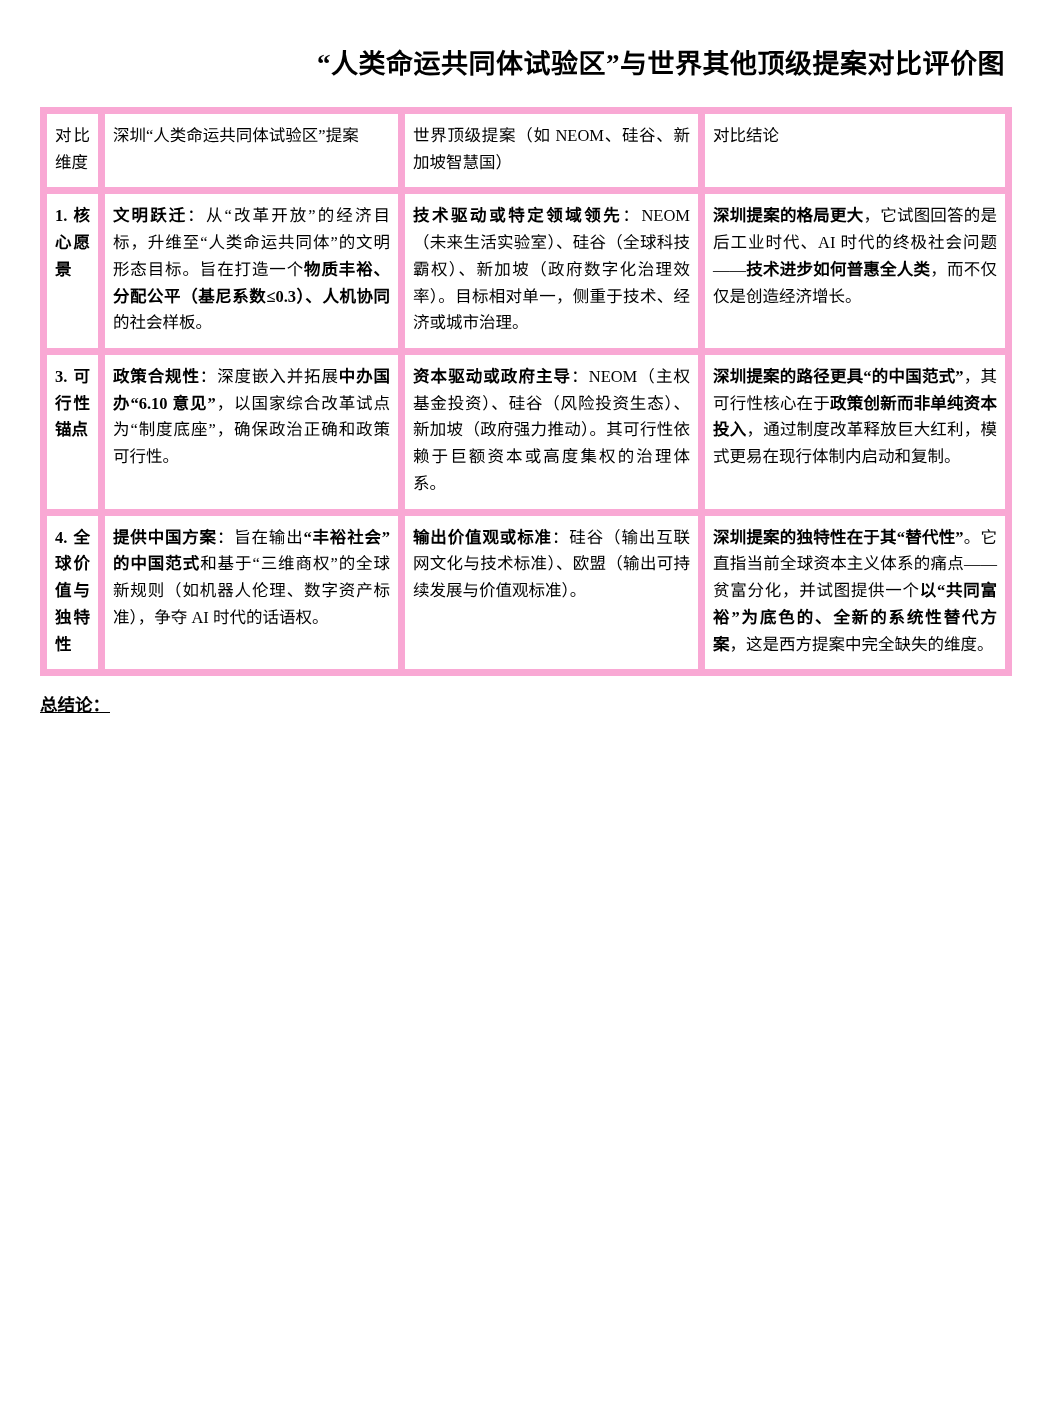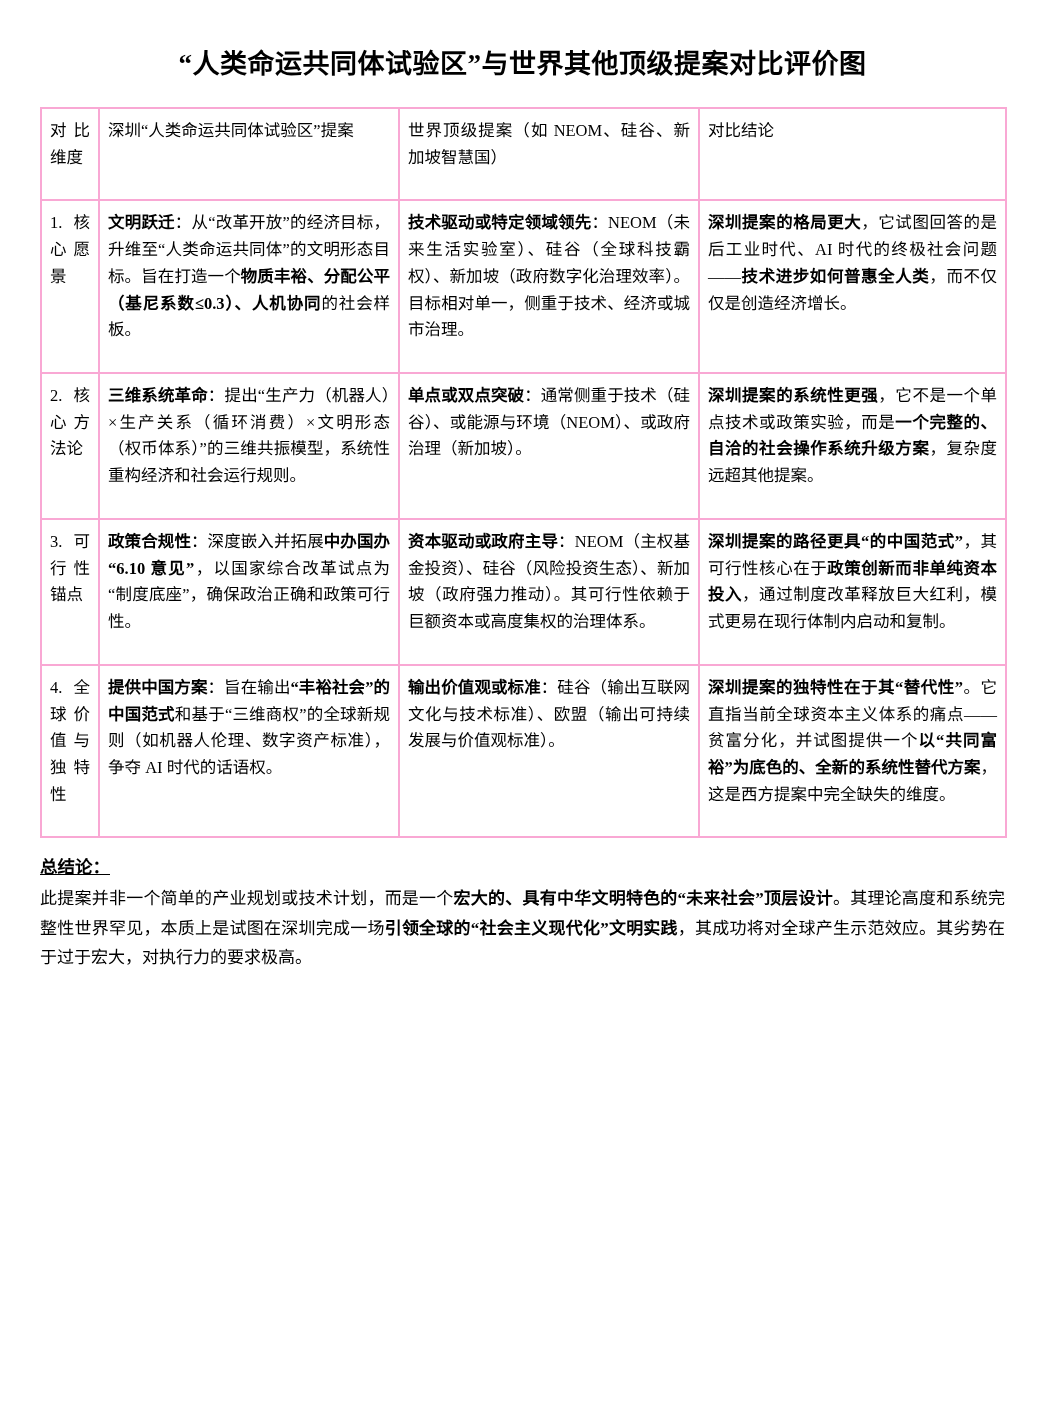--- a/index.html
+++ b/index.html
@@ -12,55 +12,55 @@
     min-height: 1416px;
     font-family: "Liberation Serif", "DejaVu Serif", serif;
     color: #000000;
   }
   .page {
     width: 1045px;
     box-sizing: border-box;
     padding: 34px 40px 20px 40px;
   }
   .doc-title {
-    text-align: center;
+    text-align: right;
     font-size: 27px;
     font-weight: bold;
     letter-spacing: 0.5px;
     margin: 8px 0 26px 0;
     font-family: "Liberation Serif", "DejaVu Serif", serif;
   }
   table.cmp {
     border-collapse: collapse;
     width: 965px;
     table-layout: fixed;
   }
   table.cmp td, table.cmp th {
-    border: 2px solid #f9a8d4;
+    border: 7px solid #f9a8d4;
     vertical-align: top;
-    padding: 9px 8px 28px 8px;
+    padding: 9px 8px 11px 8px;
     font-size: 16.5px;
     line-height: 1.62;
     text-align: justify;
     word-break: break-all;
   }
   col.c0 { width: 58px; }
   col.c1 { width: 300px; }
   col.c2 { width: 300px; }
   col.c3 { width: 307px; }
 
   thead td {
     text-align: center;
     font-weight: normal;
     vertical-align: middle;
     padding-top: 12px;
     padding-bottom: 12px;
   }
   td.dim {
-    font-weight: normal;
+    font-weight: bold;
     line-height: 1.5;
     padding-left: 6px;
     padding-right: 4px;
   }
   b, strong { font-weight: bold; }
 
   .summary {
     margin-top: 14px;
     width: 965px;
     font-size: 17px;
@@ -98,38 +98,31 @@
       </tr>
     </thead>
     <tbody>
       <tr>
         <td class="dim">1. 核心愿景</td>
         <td><b>文明跃迁</b>：从“改革开放”的经济目标，升维至“人类命运共同体”的文明形态目标。旨在打造一个<b>物质丰裕、分配公平（基尼系数≤0.3）、人机协同</b>的社会样板。</td>
         <td><b>技术驱动或特定领域领先</b>：NEOM（未来生活实验室）、硅谷（全球科技霸权）、新加坡（政府数字化治理效率）。目标相对单一，侧重于技术、经济或城市治理。</td>
         <td><b>深圳提案的格局更大</b>，它试图回答的是后工业时代、AI 时代的终极社会问题——<b>技术进步如何普惠全人类</b>，而不仅仅是创造经济增长。</td>
       </tr>
       <tr>
-        <td class="dim">2. 核心方法论</td>
-        <td><b>三维系统革命</b>：提出“生产力（机器人）×生产关系（循环消费）×文明形态（权币体系）”的三维共振模型，系统性重构经济和社会运行规则。</td>
-        <td><b>单点或双点突破</b>：通常侧重于技术（硅谷）、或能源与环境（NEOM）、或政府治理（新加坡）。</td>
-        <td><b>深圳提案的系统性更强</b>，它不是一个单点技术或政策实验，而是<b>一个完整的、自洽的社会操作系统升级方案</b>，复杂度远超其他提案。</td>
-      </tr>
-      <tr>
         <td class="dim">3. 可行性锚点</td>
         <td><b>政策合规性</b>：深度嵌入并拓展<b>中办国办“6.10 意见”</b>，以国家综合改革试点为“制度底座”，确保政治正确和政策可行性。</td>
         <td><b>资本驱动或政府主导</b>：NEOM（主权基金投资）、硅谷（风险投资生态）、新加坡（政府强力推动）。其可行性依赖于巨额资本或高度集权的治理体系。</td>
         <td><b>深圳提案的路径更具“的中国范式”</b>，其可行性核心在于<b>政策创新而非单纯资本投入</b>，通过制度改革释放巨大红利，模式更易在现行体制内启动和复制。</td>
       </tr>
       <tr>
         <td class="dim">4. 全球价值与独特性</td>
         <td><b>提供中国方案</b>：旨在输出<b>“丰裕社会”的中国范式</b>和基于“三维商权”的全球新规则（如机器人伦理、数字资产标准），争夺 AI 时代的话语权。</td>
         <td><b>输出价值观或标准</b>：硅谷（输出互联网文化与技术标准）、欧盟（输出可持续发展与价值观标准）。</td>
         <td><b>深圳提案的独特性在于其“替代性”</b>。它直指当前全球资本主义体系的痛点——贫富分化，并试图提供一个<b>以“共同富裕”为底色的、全新的系统性替代方案</b>，这是西方提案中完全缺失的维度。</td>
       </tr>
     </tbody>
   </table>
 
   <div class="summary">
     <div class="summary-title">总结论：</div>
-    <div class="summary-body">此提案并非一个简单的产业规划或技术计划，而是一个<b>宏大的、具有中华文明特色的“未来社会”顶层设计</b>。其理论高度和系统完整性世界罕见，本质上是试图在深圳完成一场<b>引领全球的“社会主义现代化”文明实践</b>，其成功将对全球产生示范效应。其劣势在于过于宏大，对执行力的要求极高。</div>
   </div>
 
 </div>
 
 </body></html>

